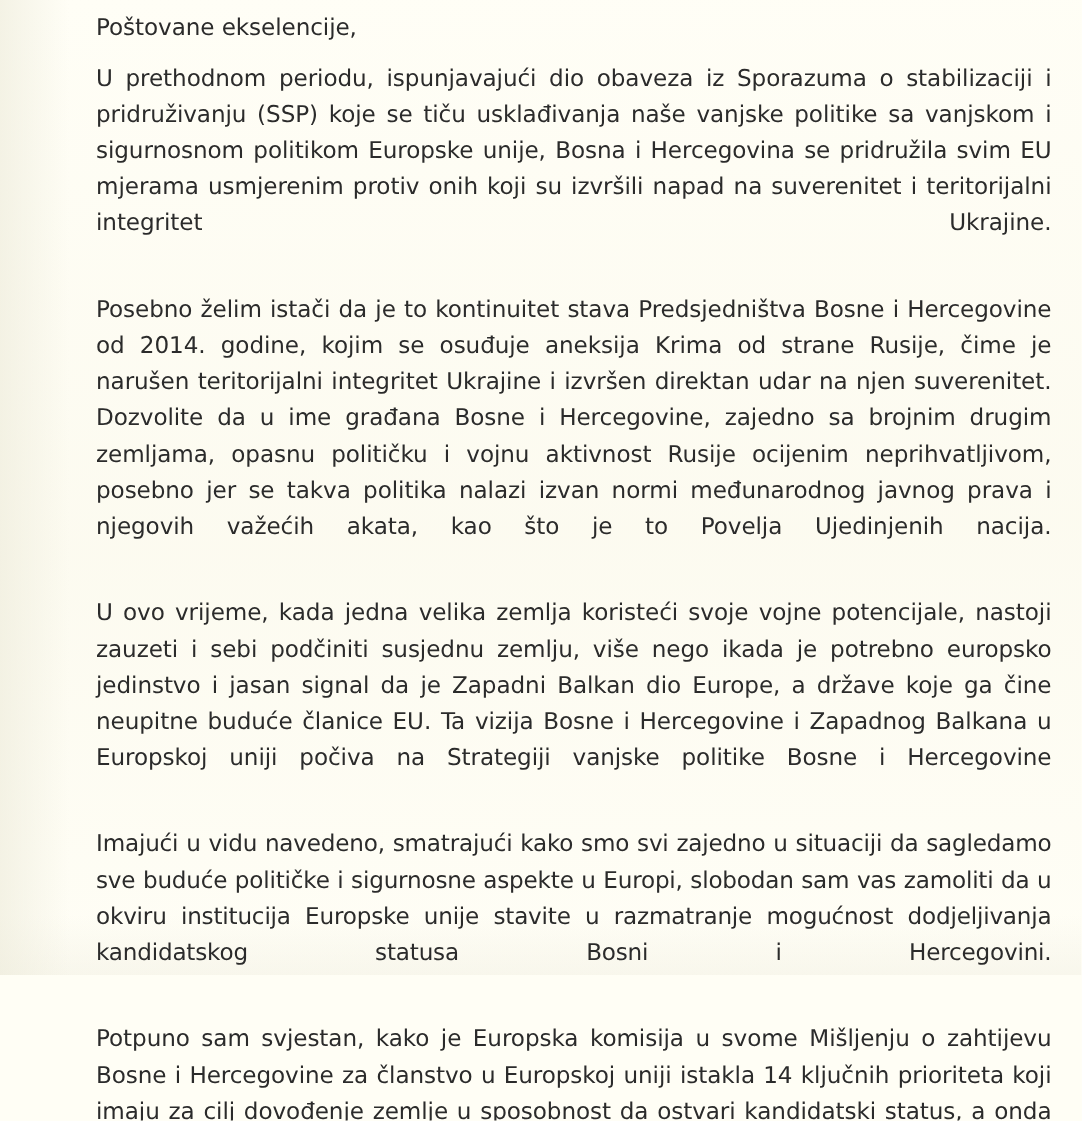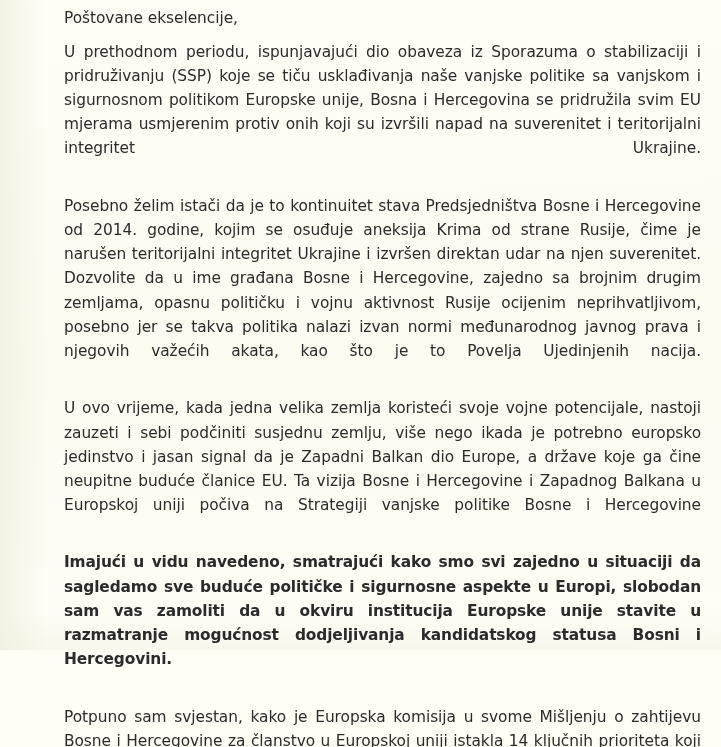--- a/index.html
+++ b/index.html
@@ -48,21 +48,21 @@
     -webkit-font-smoothing: antialiased;
   }
   p.para:last-child {
     margin-bottom: 0;
   }
   p.salutation {
     text-align: left;
     margin-bottom: 10px;
   }
   p.emphasis {
-    font-weight: bold;
+    font-weight: normal;
     letter-spacing: -0.12px;
   }
   
   p.para::after {
     content: "";
     display: inline-block;
     width: 100%;
   }
   p.salutation::after,
   p.short-last::after {

